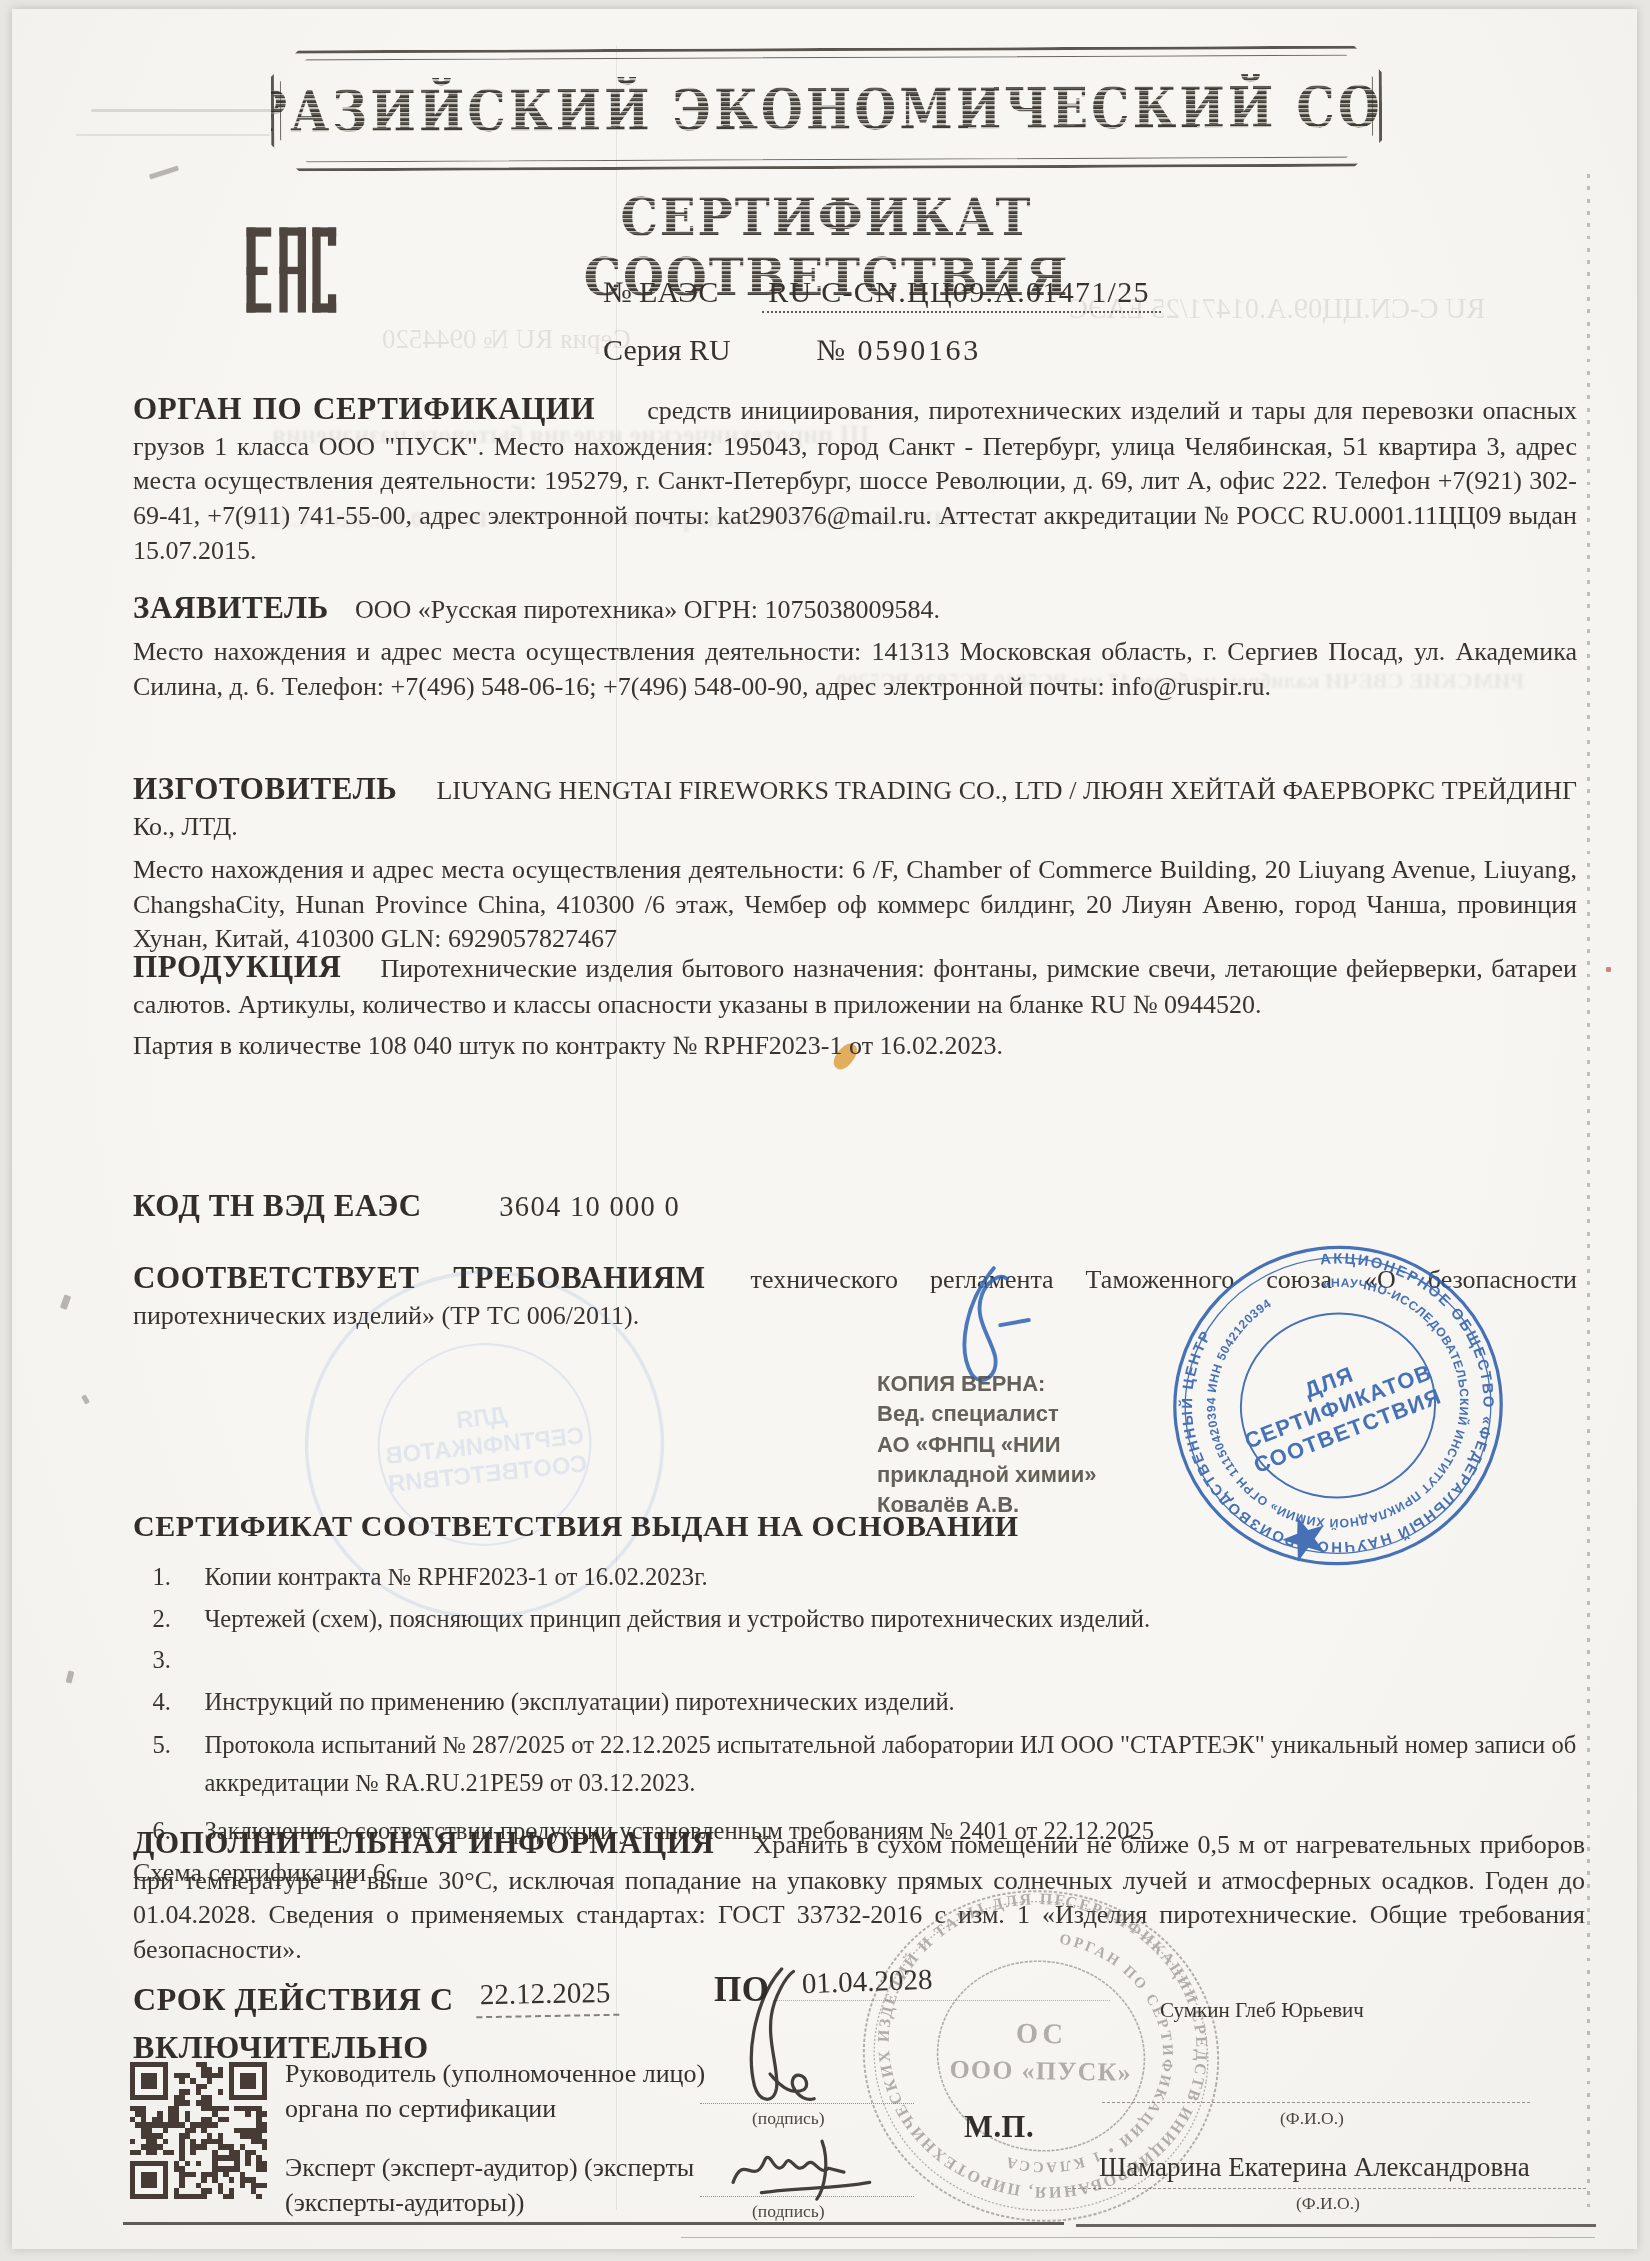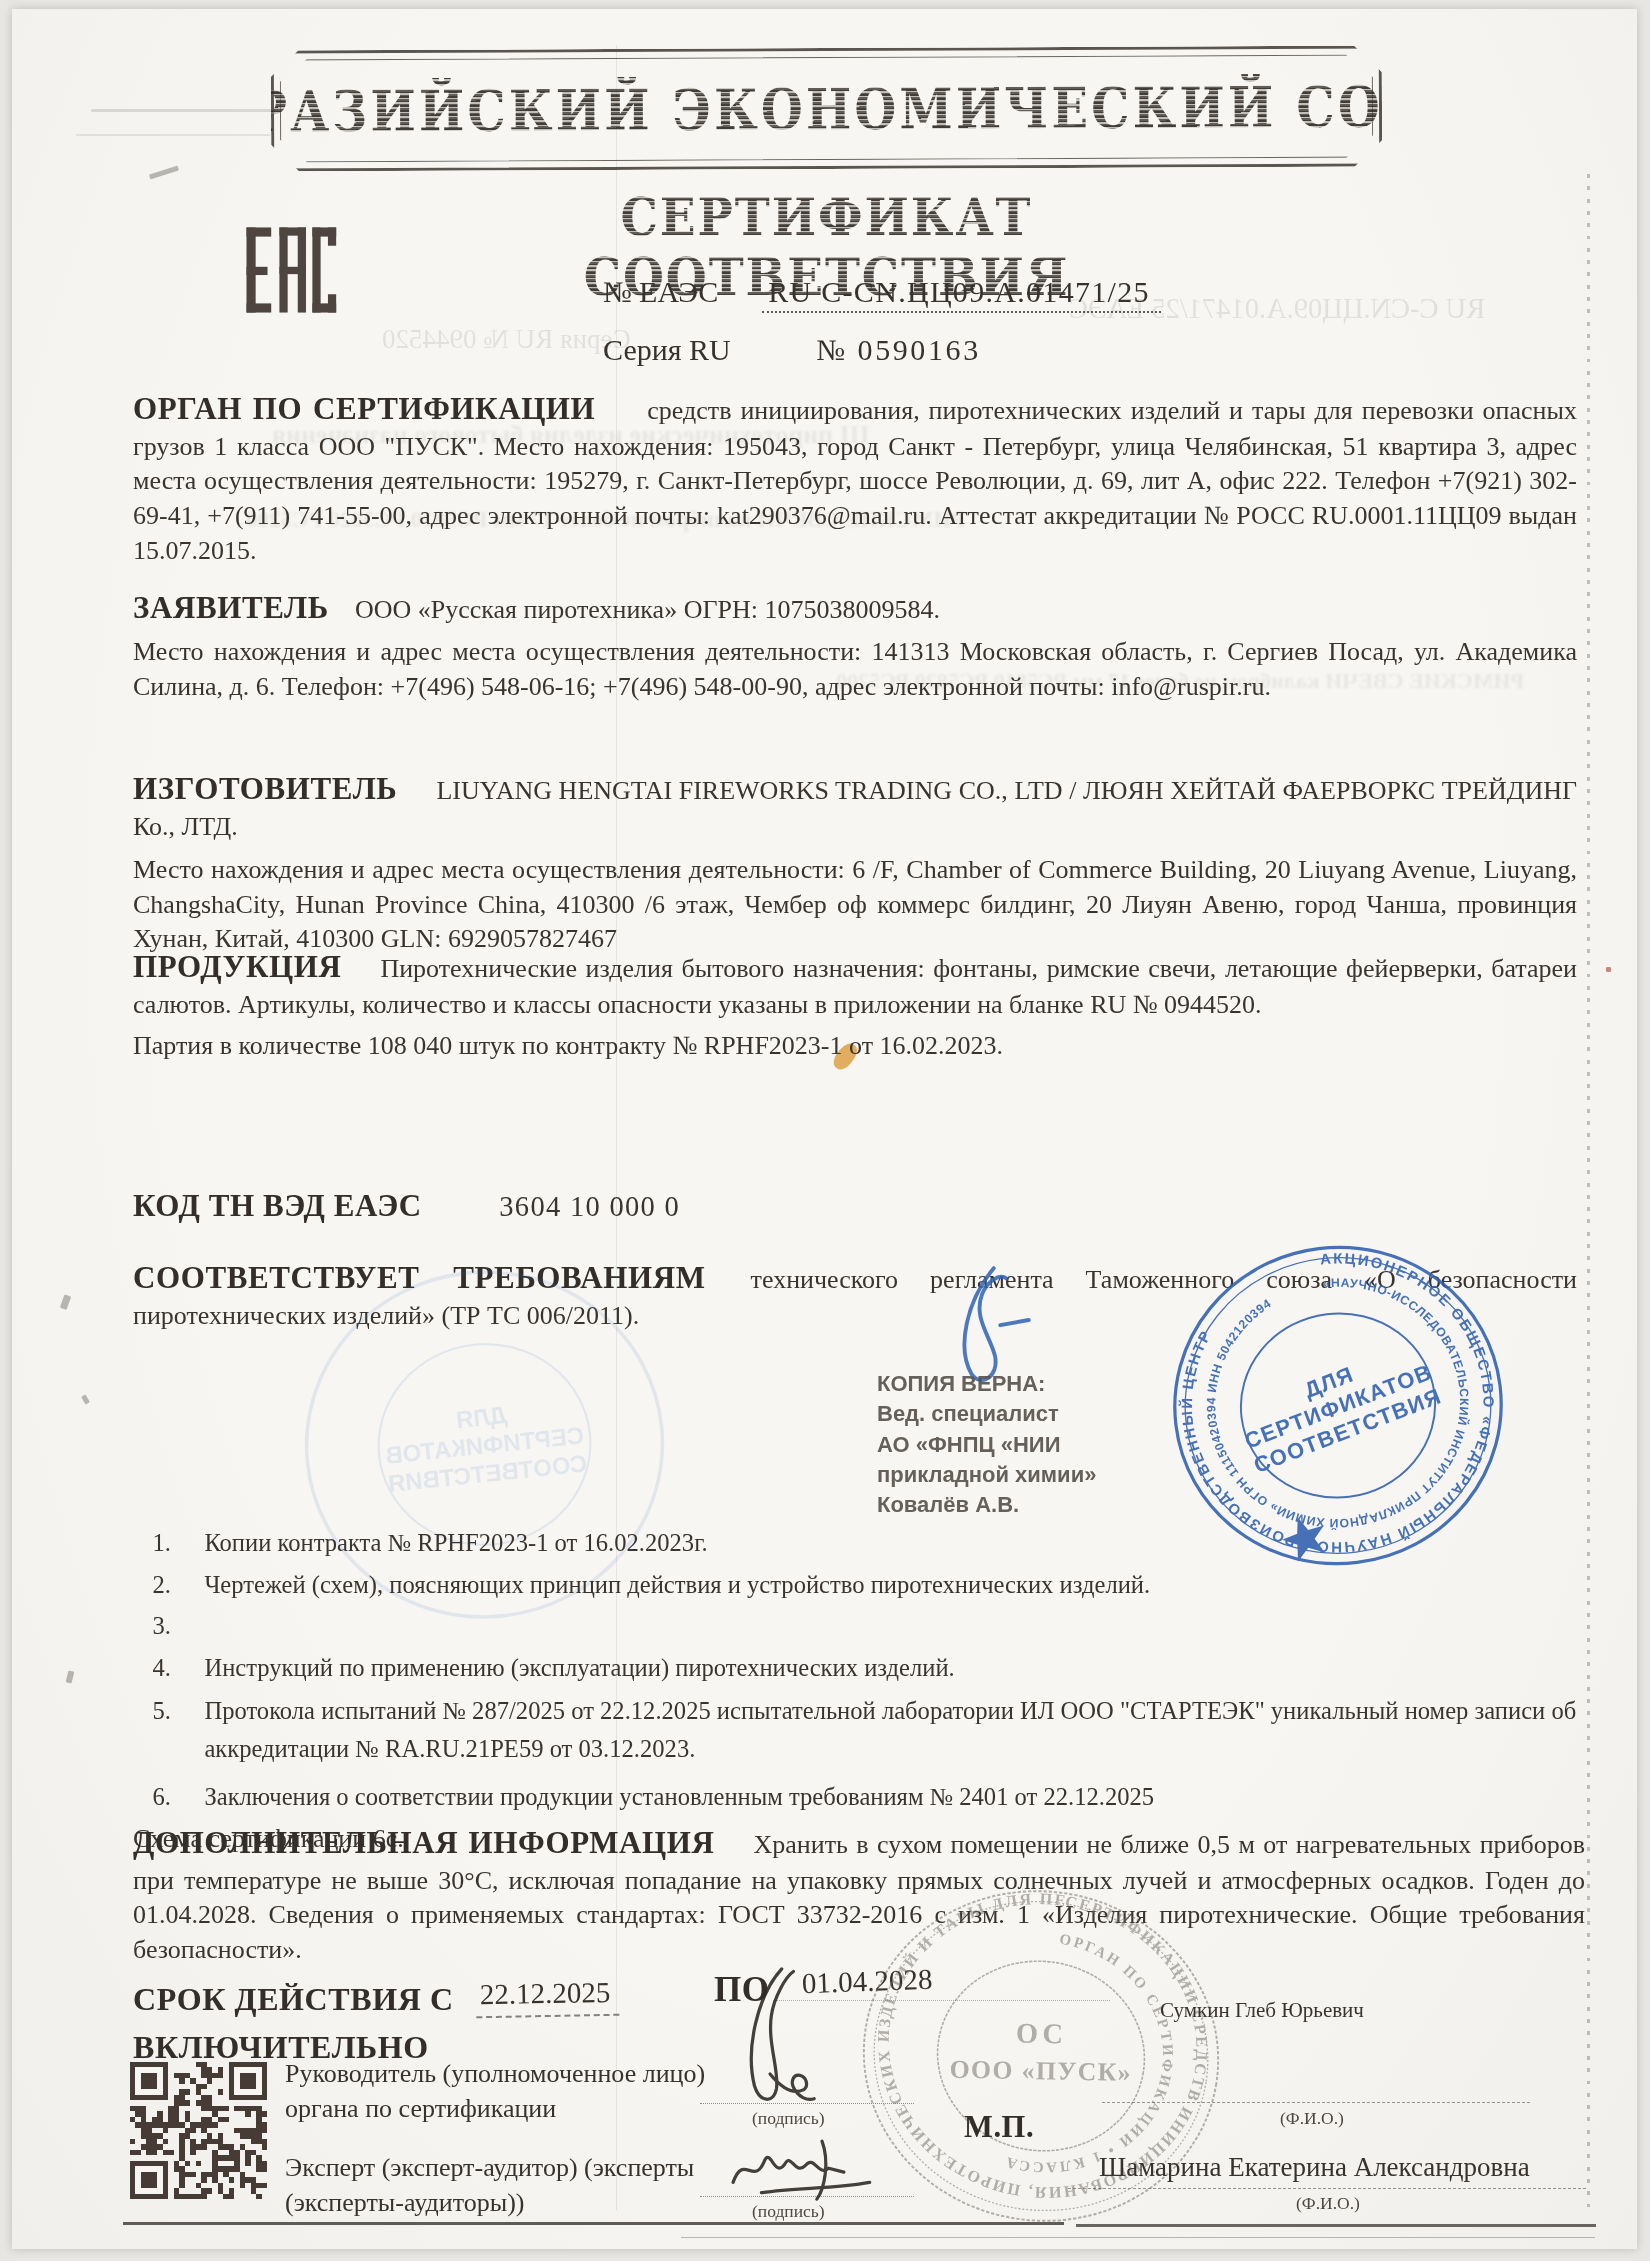--- a/index.html
+++ b/index.html
@@ -168,20 +168,21 @@
 
   <div class="abs sans" style="left:877px;top:1369px;font-size:22px;font-weight:600;color:#56504a;line-height:1.38;opacity:.9">
     <div>КОПИЯ ВЕРНА:</div>
     <div>Вед. специалист</div>
     <div>АО «ФНПЦ «НИИ</div>
     <div>прикладной химии»</div>
     <div>Ковалёв А.В.</div>
   </div>
 
   <section class="abs" style="left:133px;top:1509px;width:1452px">
+    <div class="h" style="font-size:30px;white-space:normal">СЕРТИФИКАТ СООТВЕТСТВИЯ  ВЫДАН НА ОСНОВАНИИ</div>
     <div style="margin-top:17px">
       <div class="li">
           <span class="num-cell">1.</span>
           <span>Копии контракта № RPHF2023-1 от 16.02.2023г.</span>
         </div>
       <div class="li">
           <span class="num-cell">2.</span>
           <span>Чертежей (схем), поясняющих принцип действия и устройство пиротехнических изделий.</span>
         </div>
       <div class="li">

